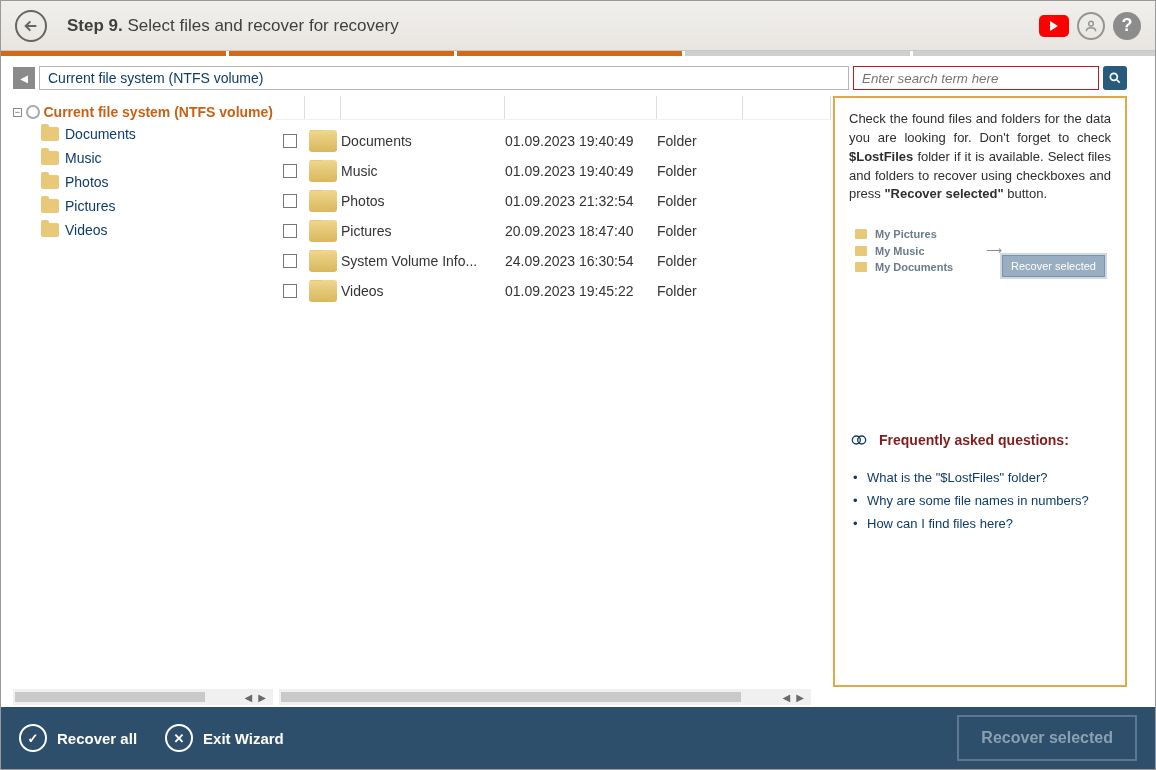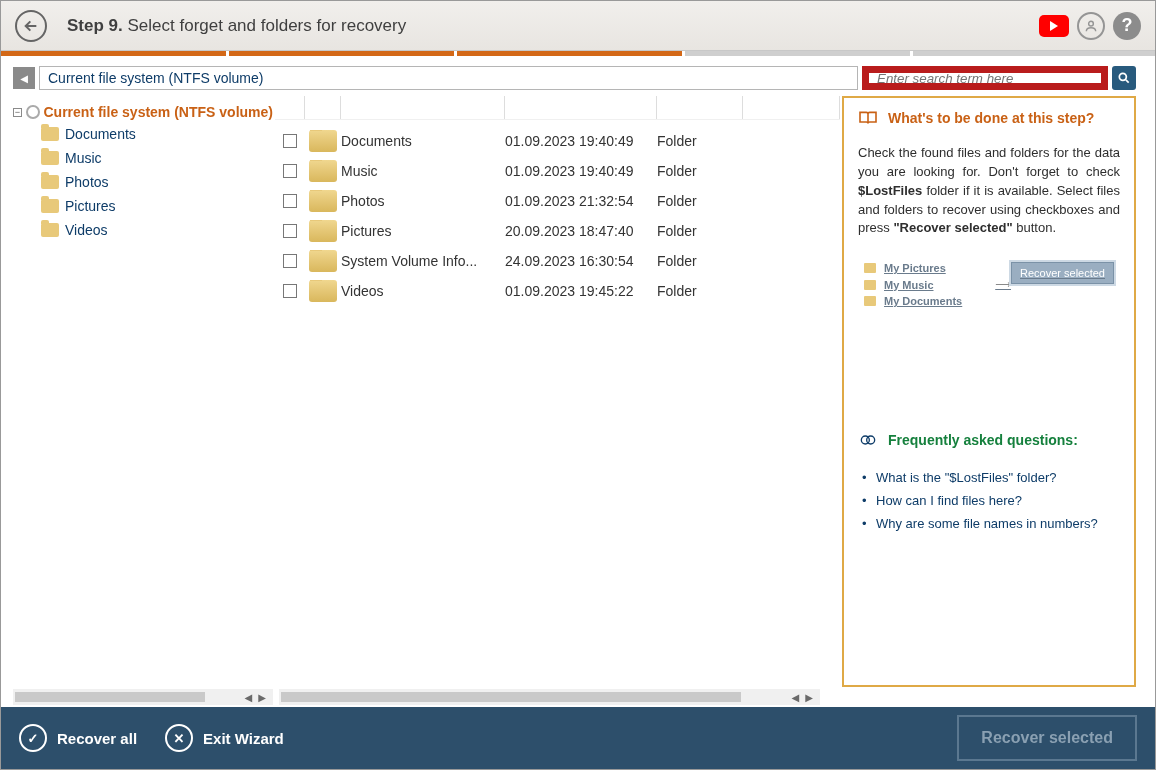--- a/index.html
+++ b/index.html
@@ -52,21 +52,21 @@
   display: flex;
 }
 .progress .seg { height: 100%; }
 .progress .done { background: #d36817; }
 .progress .pending { background: #cfcfcf; }
 .progress .gap { background: #fff; width: 3px; }
 
 .main-row {
   flex: 1;
   display: flex;
-  padding: 10px 19px 0 12px;
+  padding: 10px 28px 0 12px;
   background: #fff;
   flex-direction: column;
   border-radius: 7px;
 }
 
 .path-row {
   display: flex;
   align-items: center;
   gap: 4px;
   margin-bottom: 6px;
@@ -81,21 +81,21 @@
 .path-box {
   flex: 1;
   height: 24px;
   border: 1px solid #b5b5b5;
   padding: 0 8px;
   line-height: 22px;
   color: #0e3c68;
 }
 .search-box {
   width: 246px; height: 24px;
-  border: 7px solid #b91c1c;
+  border: 1px solid #b91c1c;
   padding: 0 8px;
   font-style: italic;
   color: #9c9c9c;
   outline: none;
 }
 .search-btn {
   width: 24px; height: 24px;
   background: #285a7d;
   display: flex; align-items: center; justify-content: center;
   cursor: pointer;
@@ -200,21 +200,21 @@
   display: flex;
   flex-direction: column;
   gap: 18px;
 }
 .help-sec-title {
   color: #c96115;
   font-weight: bold;
   font-size: 14px;
   display: flex; align-items: center; gap: 10px;
 }
-.help-sec-title.blue { color: #15803d; align-items: center; }
+.help-sec-title.blue { color: #7f1d1d; align-items: center; }
 .help-text {
   color: #2e2e2e;
   font-size: 13px;
   line-height: 1.45;
   text-align: justify;
 }
 .help-text b { color: #2e2e2e; }
 .help-image {
   padding: 6px;
   font-size: 11px;
@@ -279,21 +279,21 @@
 <body>
 
 <div class="header">
   <div class="back-btn">
     <svg width="16" height="16" viewBox="0 0 24 24" fill="none" stroke-width="3">
       <path d="M20 12H4M11 5l-7 7 7 7"></path>
     </svg>
   </div>
   <div class="step-title">
     <b>Step 9.</b>
-    <span>Select forget and folders for recovery</span>
+    <span>Select files and recover for recovery</span>
   </div>
   <div class="header-icons">
     <div class="yt-icon"></div>
     <div class="round-icon user-icon">
       <svg width="14" height="14" viewBox="0 0 24 24" fill="none" stroke="#959595" stroke-width="2.5">
           <circle cx="12" cy="8" r="4"></circle>
           <path d="M4 21c0-4 4-6 8-6s8 2 8 6"></path>
         </svg>
     </div>
     <div class="round-icon help-icon">?</div>
@@ -432,31 +432,25 @@
               <div class="folder-icon-b"></div>
             </div>
           <div class="col col-name">Videos</div>
           <div class="col col-date">01.09.2023 19:45:22</div>
           <div class="col col-type">Folder</div>
         </div>
       </div>
     </div>
 
     <div class="help-panel">
-      <div class="help-sec-title">
-        <svg width="20" height="16" viewBox="0 0 24 20" fill="none" stroke="#c96115" stroke-width="2">
-            <path d="M2 3h8c1 0 2 1 2 2v12c0-1-1-2-2-2H2zM22 3h-8c-1 0-2 1-2 2v12c0-1 1-2 2-2h8z"></path>
-          </svg>
-        <span>What's to be done at this step?</span>
-      </div>
       <div class="help-text">
         <span>Check the found files and folders for the data you are looking for. Don't forget to check </span><b>$LostFiles</b><span> folder if it is available. Select files and folders to recover using checkboxes and press </span><b>"Recover selected"</b><span> button.</span>
       </div>
       <div class="help-image">
-        <div style="display:flex; align-items:flex-start;text-decoration:underline;">
+        <div style="display:flex; align-items:flex-end;">
           <div style="flex:1">
             <div class="row">
                 <span class="mini-folder"></span>
                 <b>My Pictures</b>
               </div>
             <div class="row">
                 <span class="mini-folder"></span>
                 <b>My Music</b>
                 <span style="flex:1"></span>
                 <span style="color:#8a8a8a">⟶</span>
@@ -472,22 +466,22 @@
       <div style="flex:1"></div>
       <div class="help-sec-title blue">
         <svg width="20" height="16" viewBox="0 0 24 24" fill="none" stroke="#0e3c68" stroke-width="2">
             <circle cx="8" cy="12" r="6"></circle>
             <circle cx="16" cy="12" r="6"></circle>
           </svg>
         <span>Frequently asked questions:</span>
       </div>
       <ul class="faq-list">
         <li>What is the "$LostFiles" folder?</li>
+        <li>Why are some file names in numbers?</li>
         <li>How can I find files here?</li>
-        <li>Why are some file names in numbers?</li>
       </ul>
       <div style="height:120px"></div>
     </div>
   </div>
 
   <div class="scroller-wrap">
     <div class="scroll-row" style="width:260px">
       <div class="thumb" style="width:190px; margin-left:2px;"></div>
       <div style="flex:1"></div>
       <div class="scrollers">

